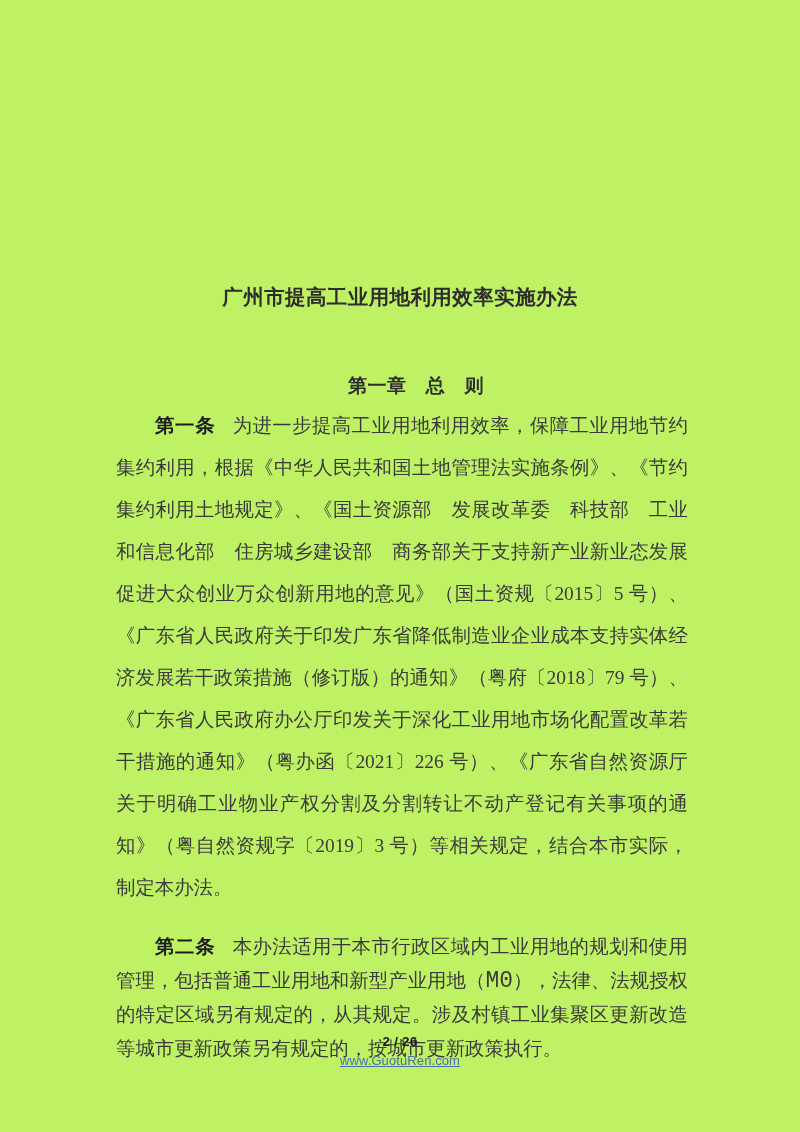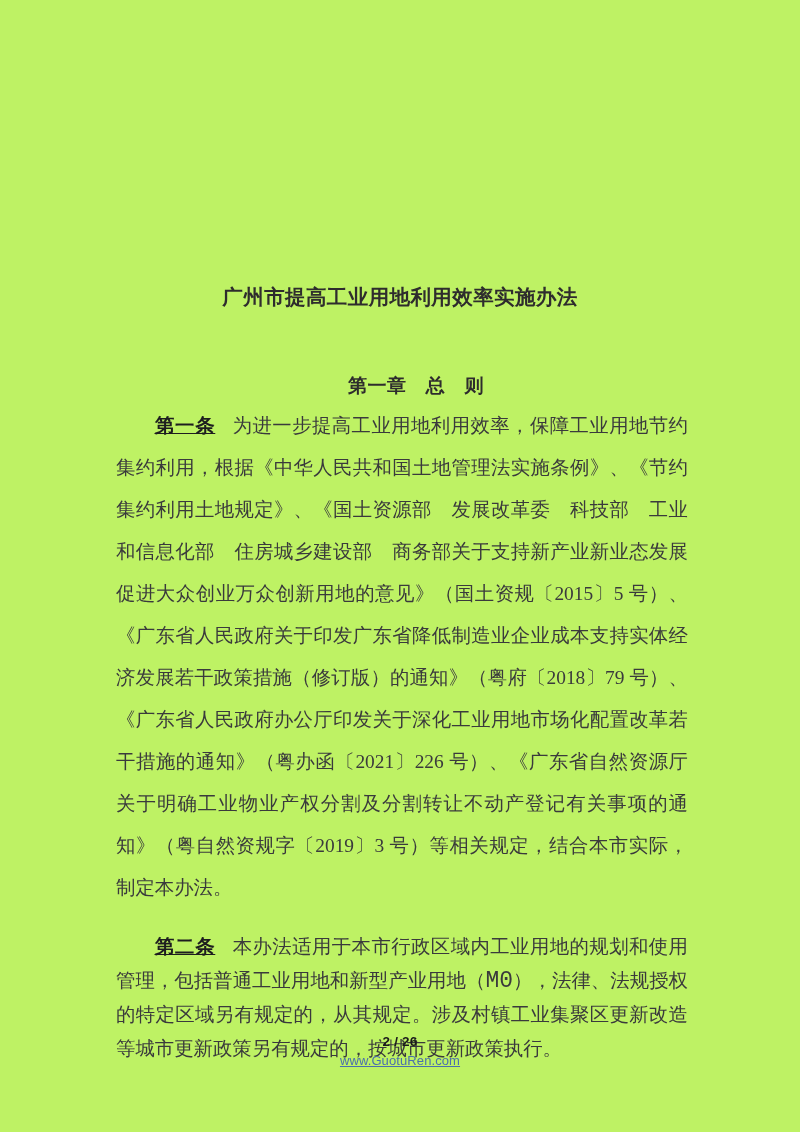--- a/index.html
+++ b/index.html
@@ -72,21 +72,20 @@
   .article.para-2 {
     line-height: 33.5px;
     margin-top: 21px;
   }
 
   .article-label {
     font-family: "Liberation Sans", "DejaVu Sans", sans-serif;
     font-weight: bold;
     color: #1d1d1f;
     letter-spacing: 0.3px;
-    text-decoration: underline;
   }
 
   .indent {
     display: inline-block;
     width: 38.5px;
   }
 
   .gap-sm {
     display: inline-block;
     width: 17px;

